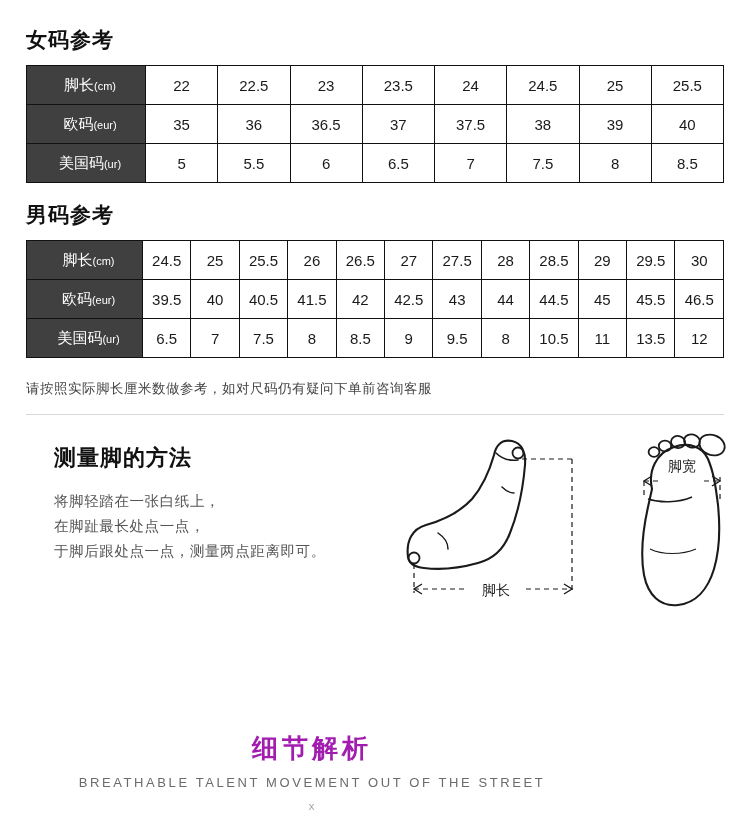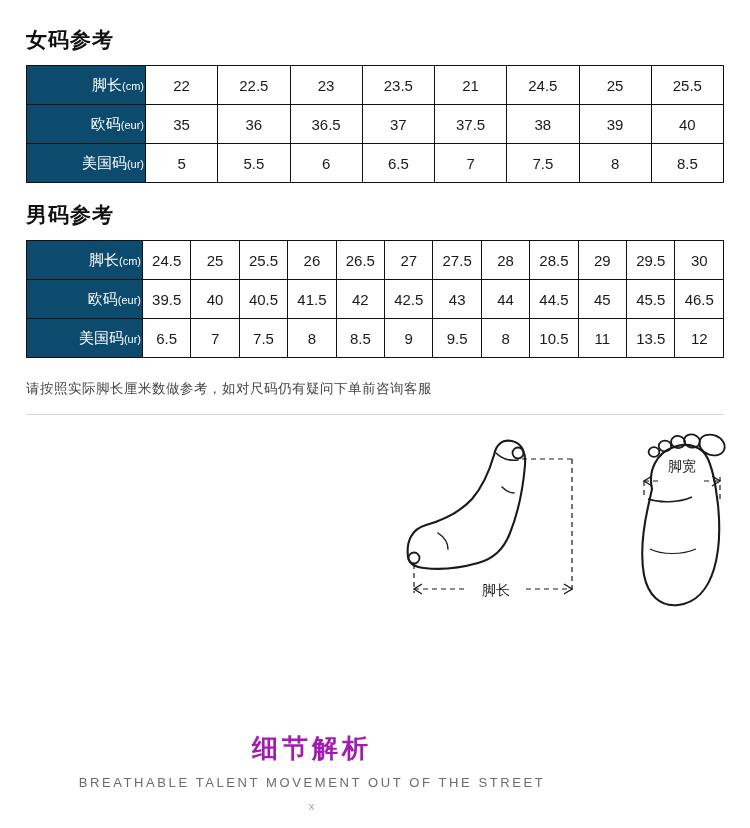--- a/index.html
+++ b/index.html
@@ -42,25 +42,25 @@
   table.size-table td {
     border: 1px solid #111;
     text-align: center;
     vertical-align: middle;
     font-size: 15px;
     height: 36px;
     color: #1a1a1a;
     font-family: "Liberation Sans", sans-serif;
   }
   table.size-table td.rowhead {
-    background: #0c4a6e;
+    background: #404040;
     color: #ffffff;
     font-size: 15px;
     font-weight: normal;
-    text-align: right;
+    text-align: center;
     padding-left: 9px;
     letter-spacing: 0px;
   }
   .rowhead .unit {
     font-size: 11px;
     letter-spacing: 0;
   }
   #women-table td.rowhead { width: 108px; }
   #men-table td.rowhead { width: 105px; }
 
@@ -149,21 +149,21 @@
   <div class="section-title" id="women-title">女码参考</div>
 
   <table class="size-table" id="women-table">
     <tbody>
       <tr>
         <td class="rowhead"><span>脚长</span><span class="unit">(cm)</span></td>
         <td>22</td>
         <td>22.5</td>
         <td>23</td>
         <td>23.5</td>
-        <td>21</td>
+        <td>24</td>
         <td>24.5</td>
         <td>25</td>
         <td>25.5</td>
       </tr>
       <tr>
         <td class="rowhead"><span>欧码</span><span class="unit">(eur)</span></td>
         <td>35</td>
         <td>36</td>
         <td>36.5</td>
         <td>37</td>
@@ -235,20 +235,26 @@
         <td>13.5</td>
         <td>12</td>
       </tr>
     </tbody>
   </table>
 
   <div class="note">请按照实际脚长厘米数做参考，如对尺码仍有疑问下单前咨询客服</div>
   <div class="divider"></div>
 
   <div class="measure">
+    <div class="measure-text">
+      <div class="measure-title">测量脚的方法</div>
+      <div class="measure-line">将脚轻踏在一张白纸上，</div>
+      <div class="measure-line">在脚趾最长处点一点，</div>
+      <div class="measure-line">于脚后跟处点一点，测量两点距离即可。</div>
+    </div>
 
     <div class="measure-art">
       <svg width="350" height="195" viewBox="0 0 350 195">
 
         <g fill="none" stroke="#1a1a1a" stroke-width="2.1" stroke-linejoin="round" stroke-linecap="round">
           <path d="M22 128 C20 112 26 100 40 96 C58 91 74 83 86 70 C98 56 104 40 108 26 C110 16 116 10 126 12 C136 14 140 24 139 36 C137 60 132 84 124 104 C118 120 108 130 92 134 C74 139 54 141 38 139 C28 138 23 134 22 128 Z"></path>
           <path d="M110 24 C116 30 124 32 132 31" stroke-width="1.6"></path>
           <path d="M116 58 C120 62 124 64 128 64" stroke-width="1.5"></path>
           <path d="M52 104 C58 108 62 114 62 120" stroke-width="1.5"></path>
         </g>

